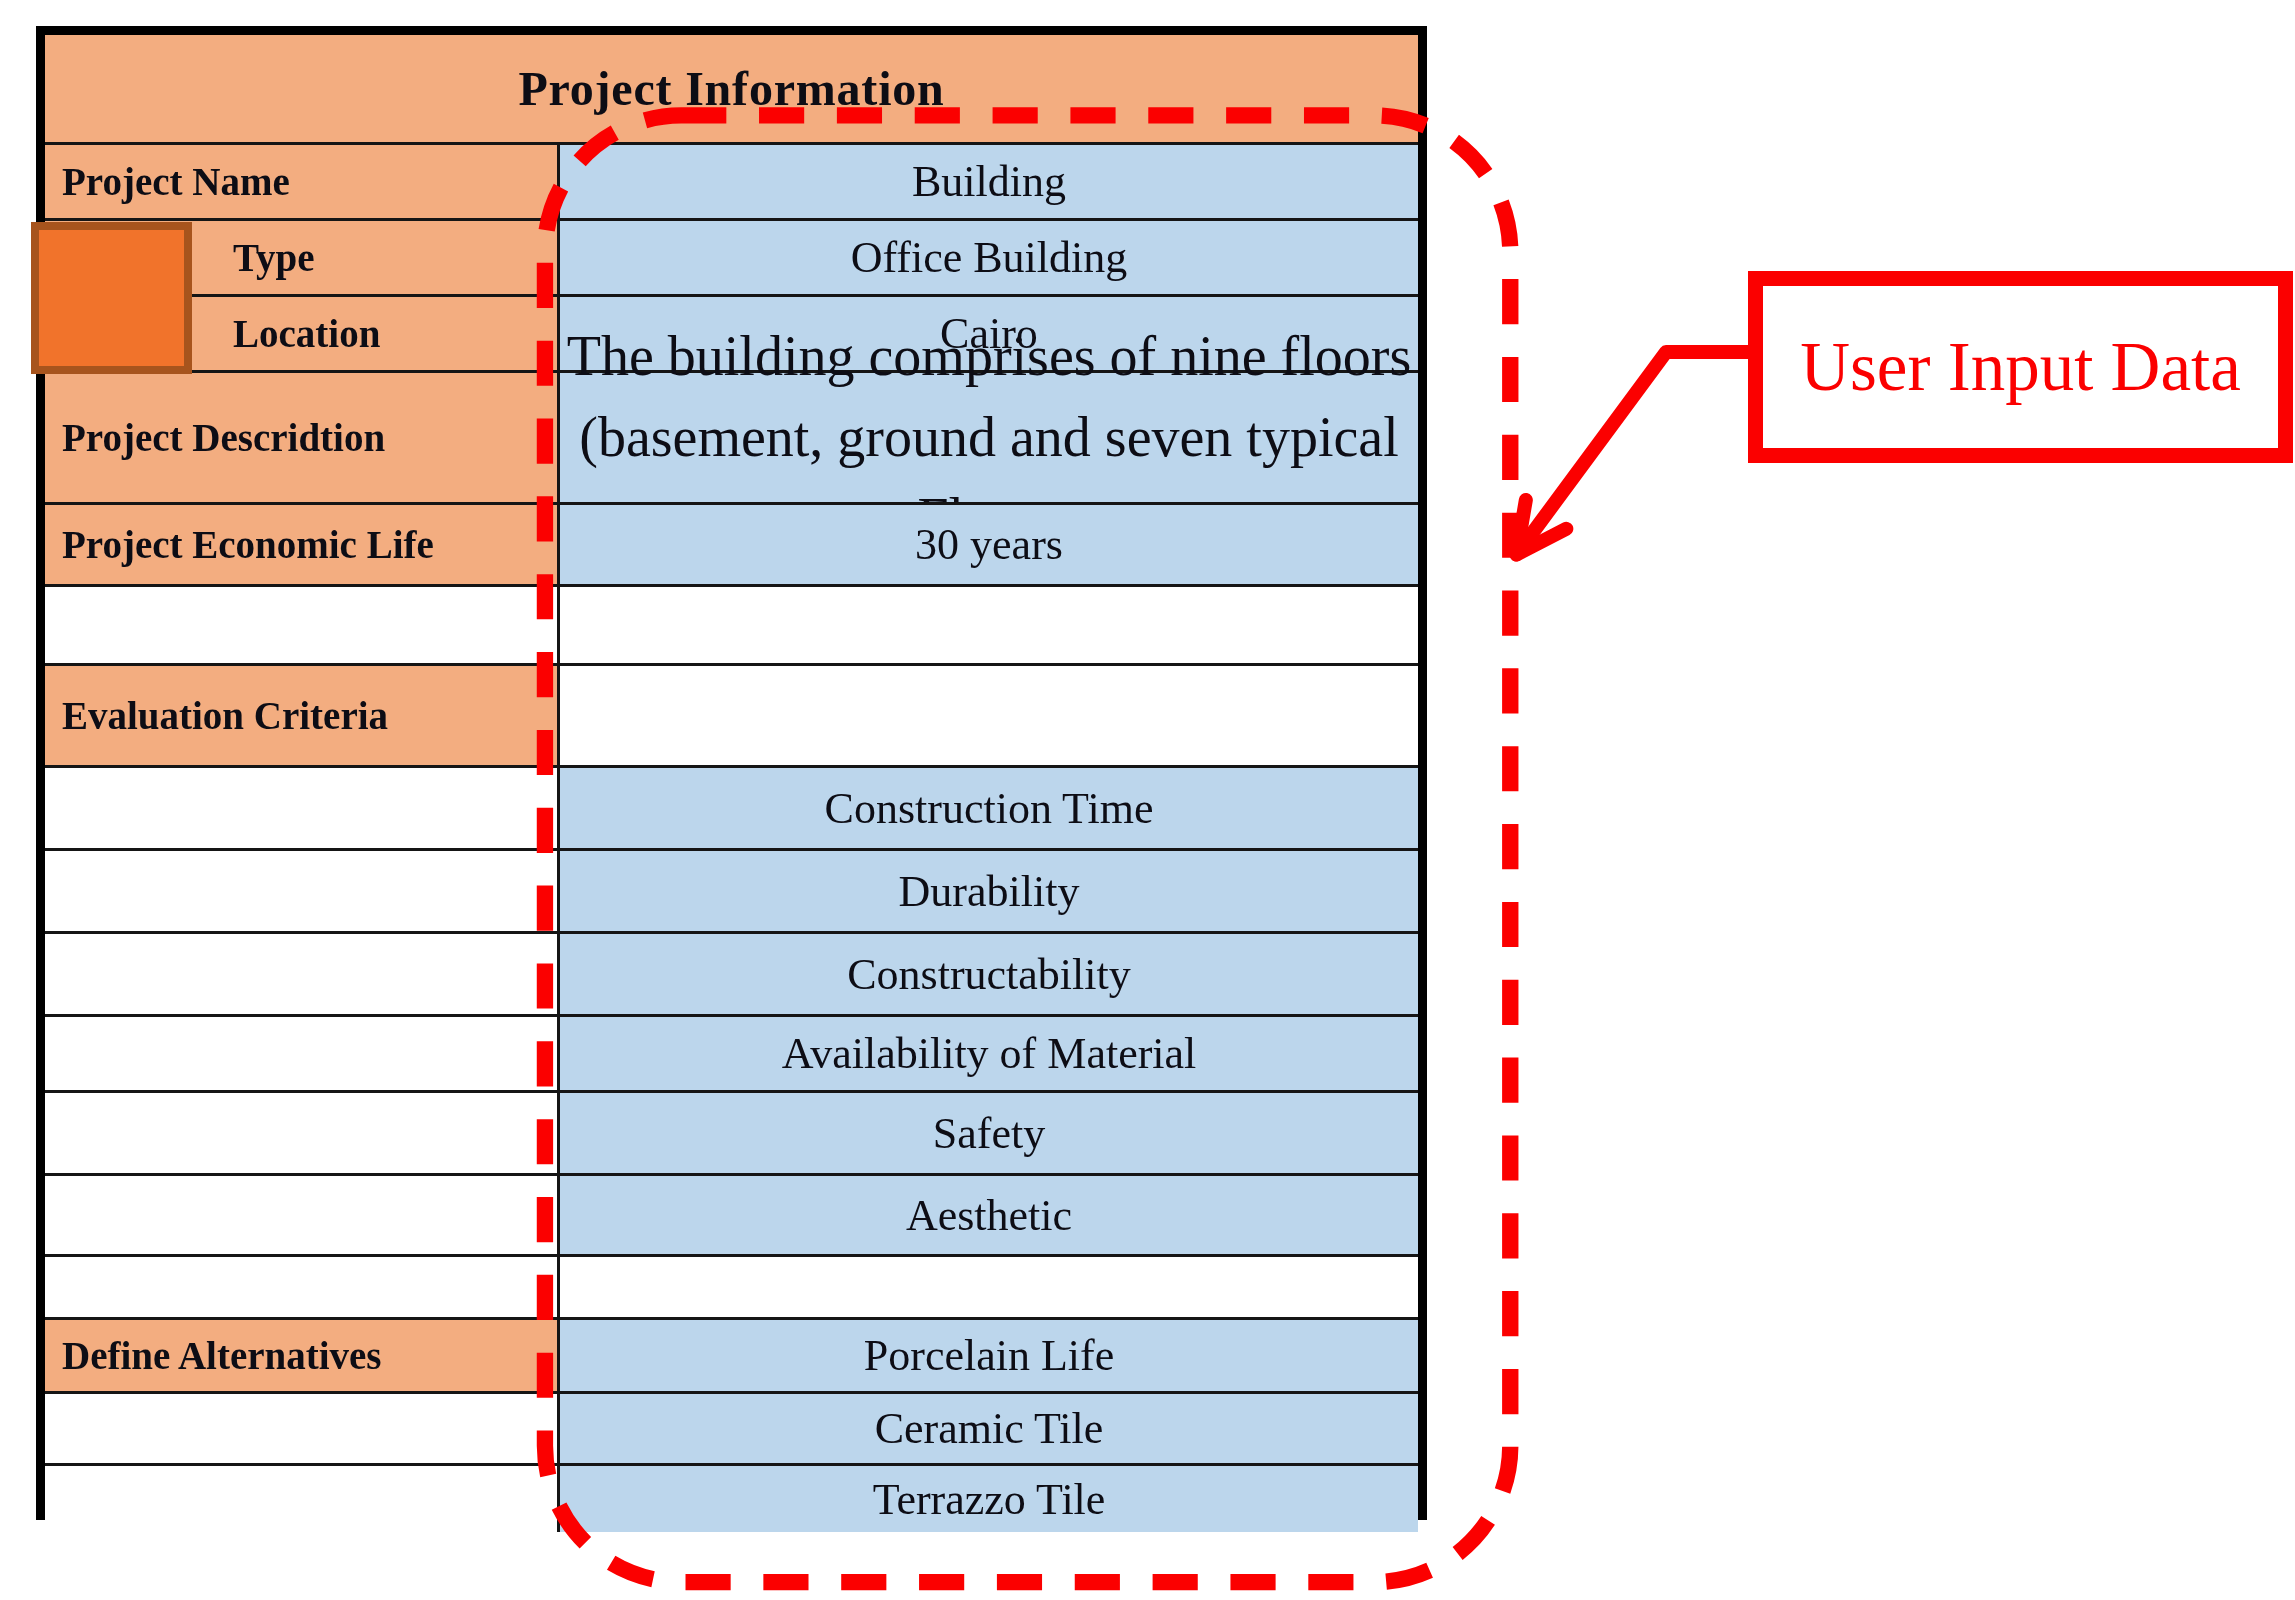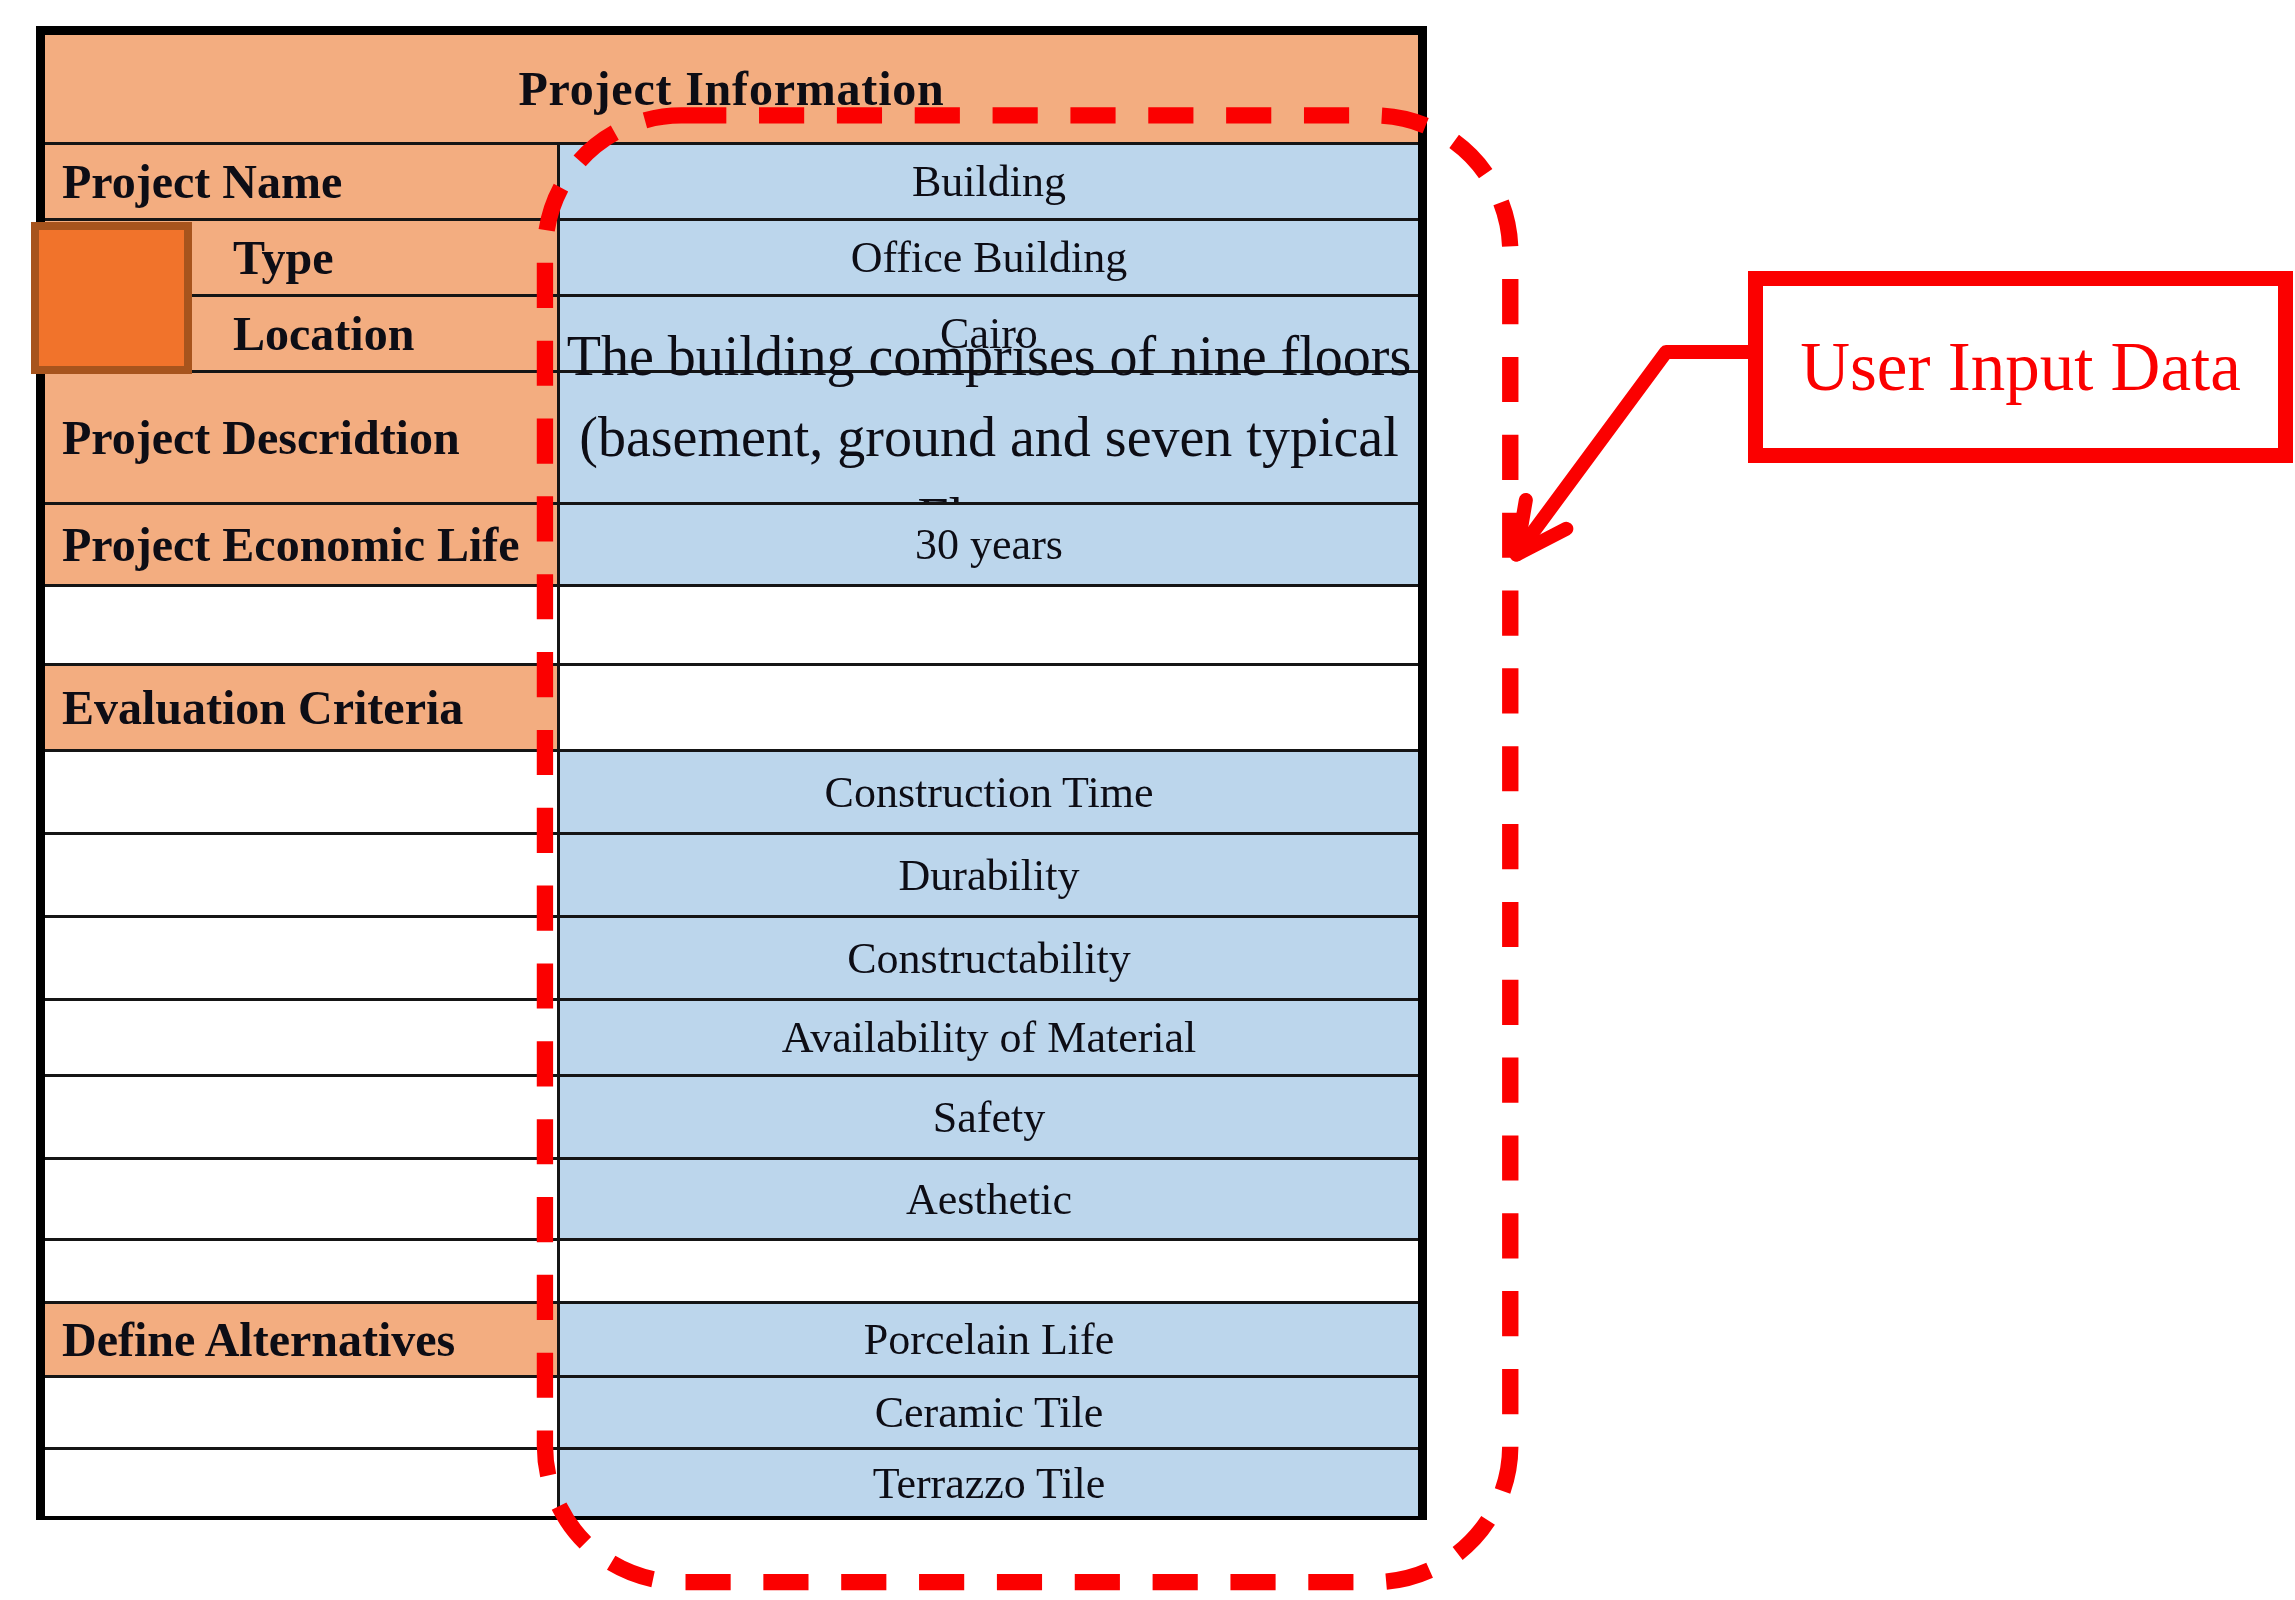--- a/index.html
+++ b/index.html
@@ -14,21 +14,21 @@
     display:flex;flex-direction:column;z-index:1;
   }
   .hdr{
     height:107px;flex:0 0 107px;display:flex;align-items:center;justify-content:center;
     font-weight:bold;font-size:48px;letter-spacing:0.8px;
   }
   .row{display:flex;border-top:3.9px solid #151515;box-sizing:border-box;flex:0 0 auto;}
   .lab{
     width:515px;flex:0 0 515px;box-sizing:border-box;border-right:3.9px solid #151515;
     display:flex;align-items:center;justify-content:flex-start;
-    padding-left:17px;font-weight:bold;font-size:48px;
+    padding-left:17px;font-weight:bold;font-size:39px;
   }
   .lab.indent{padding-left:188px;}
   .val{
     flex:1;display:flex;align-items:center;justify-content:center;
     font-size:44px;text-align:center;
   }
   .val.preline{white-space:pre-line;font-size:56px;line-height:1.45;}
   .orange{background:#F3AD80;}
   .blue{background:#BCD6EC;}
   .white{background:#ffffff;}
@@ -82,21 +82,21 @@
     <div class="row" style="height:82px">
       <div class="lab orange">Project Economic Life</div>
       <div class="val blue">30 years</div>
     </div>
 
     <div class="row" style="height:79px">
       <div class="lab white"></div>
       <div class="val white"></div>
     </div>
 
-    <div class="row" style="height:86px">
+    <div class="row" style="height:102px">
       <div class="lab orange">Evaluation Criteria</div>
     </div>
 
     <div class="row" style="height:83px">
       <div class="lab white"></div>
       <div class="val blue">Construction Time</div>
     </div>
 
     <div class="row" style="height:83px">
       <div class="lab white"></div>

